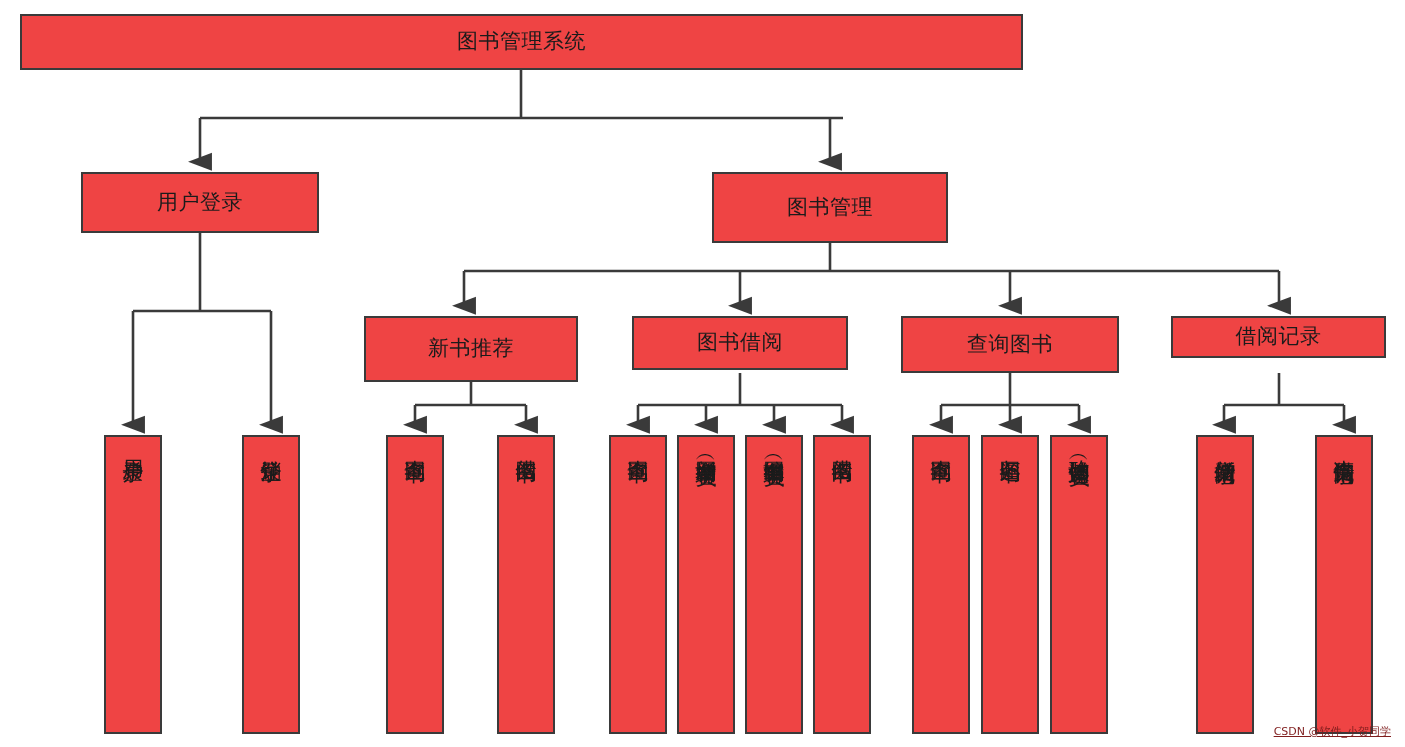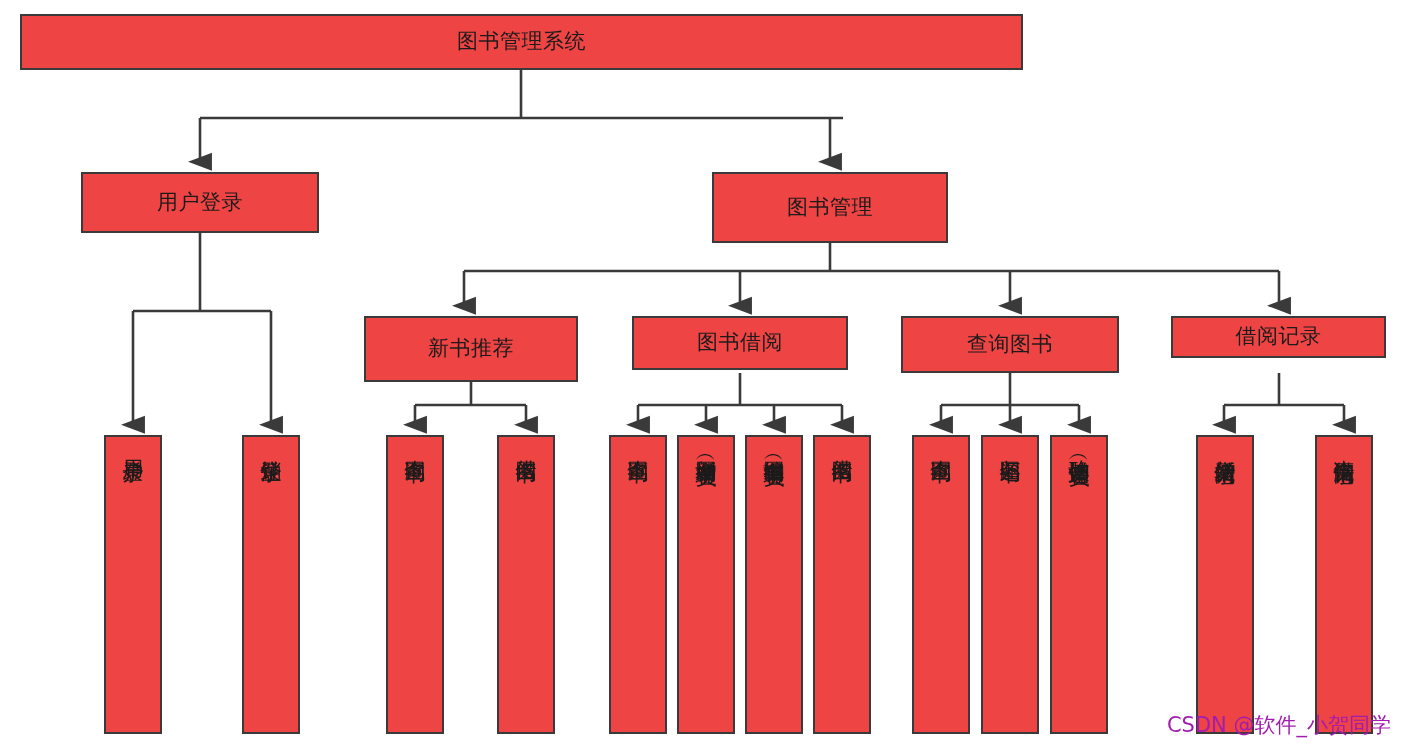--- a/index.html
+++ b/index.html
@@ -53,24 +53,25 @@
     white-space: nowrap;
   }
   .leaf-box {
     align-items: flex-start;
     padding-top: 6px;
   }
   #watermark {
     position: absolute;
     right: 14px;
     bottom: 8px;
-    font-size: 21px;
-    color: #a21caf;
+    font-size: 11px;
+    color: #7f1d1d;
     white-space: nowrap;
     pointer-events: none;
+    text-decoration: underline;
   }
 </style>
 </head>
 <body>
 
 <div id="diagram-root">
 
   <svg id="flow-svg" viewBox="0 0 1405 747">
     <defs>
       <marker id="arrow" markerWidth="10" markerHeight="10" refX="4.2" refY="5" orient="auto" markerUnits="strokeWidth">

